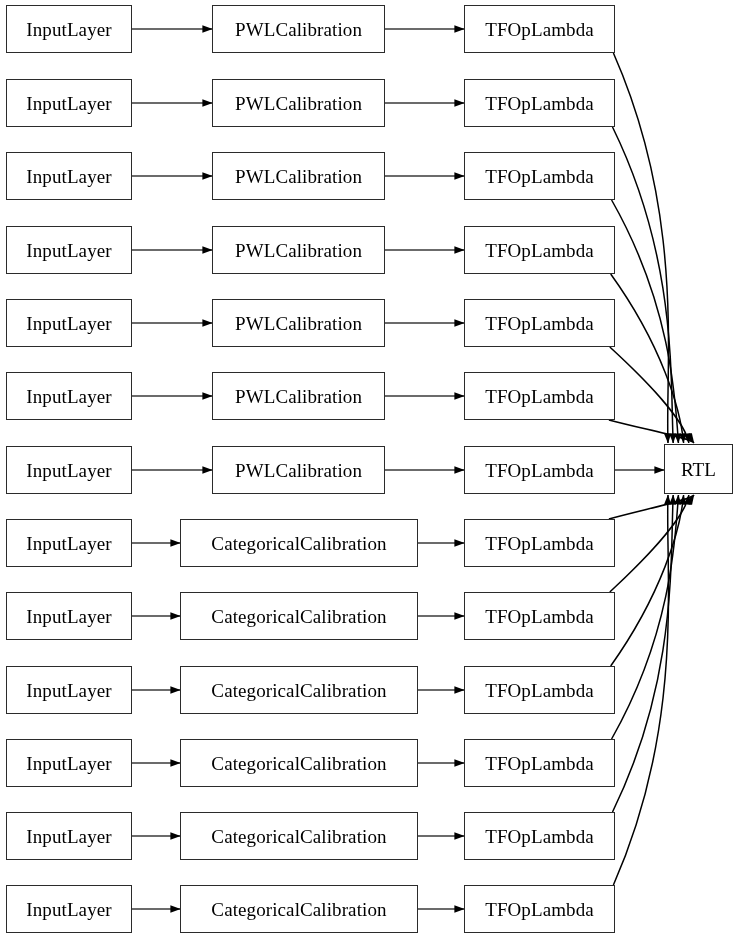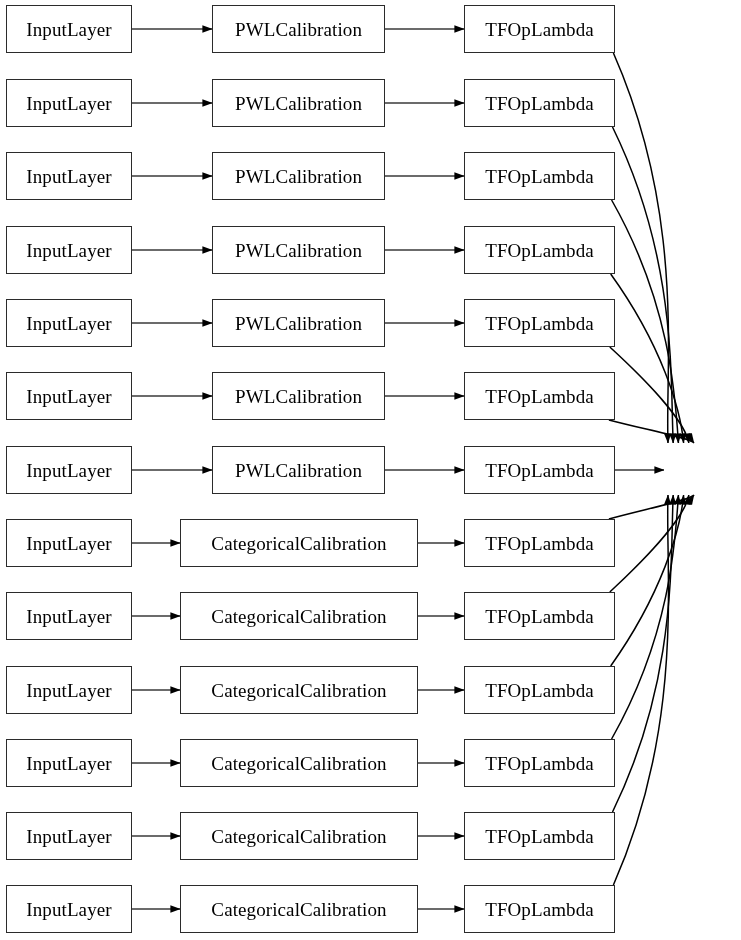--- a/index.html
+++ b/index.html
@@ -217,14 +217,17 @@
       </div>
       <div class="node" style="left: 6px; top: 885px; width: 126px; height: 48px;">
         <span class="node-label">InputLayer</span>
       </div>
       <div class="node" style="left: 180px; top: 885px; width: 238px; height: 48px;">
         <span class="node-label">CategoricalCalibration</span>
       </div>
       <div class="node" style="left: 464px; top: 885px; width: 151px; height: 48px;">
         <span class="node-label">TFOpLambda</span>
       </div>
+      <div class="node" style="left: 664px; top: 444px; width: 69px; height: 50px;">
+        <span class="node-label">RTL</span>
+      </div>
     </div>
 </div>
 
 </body></html>

